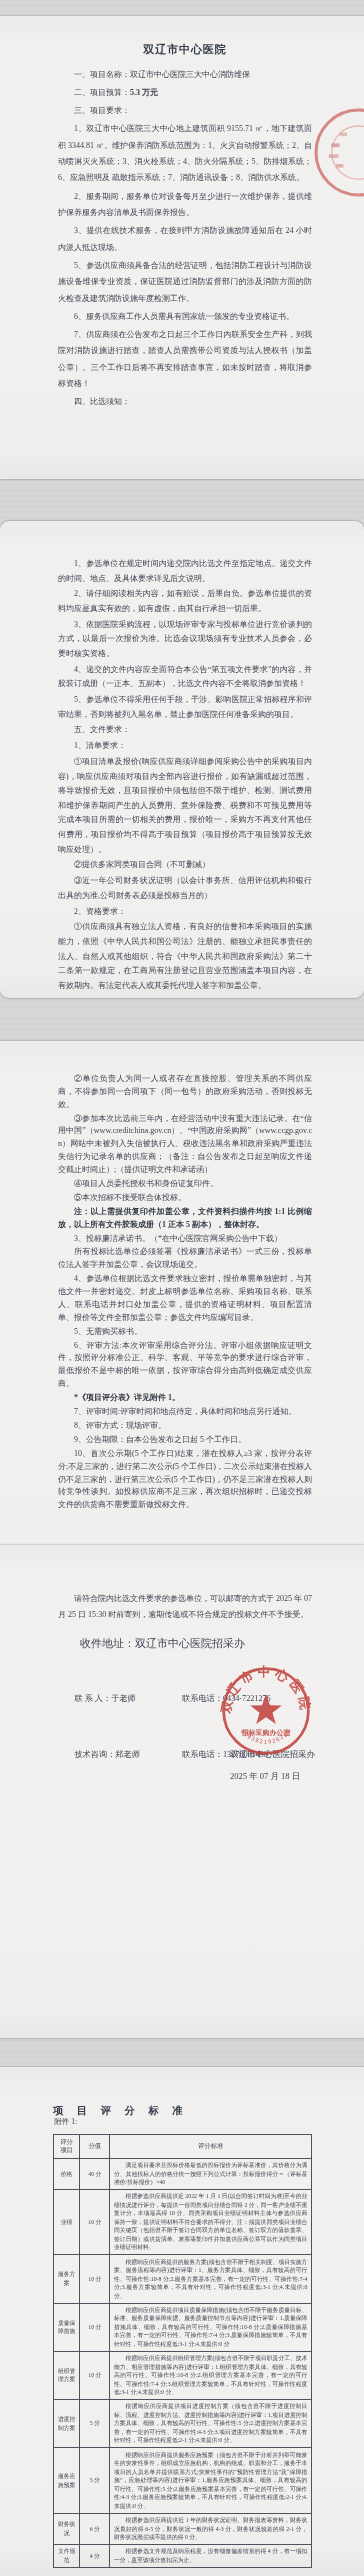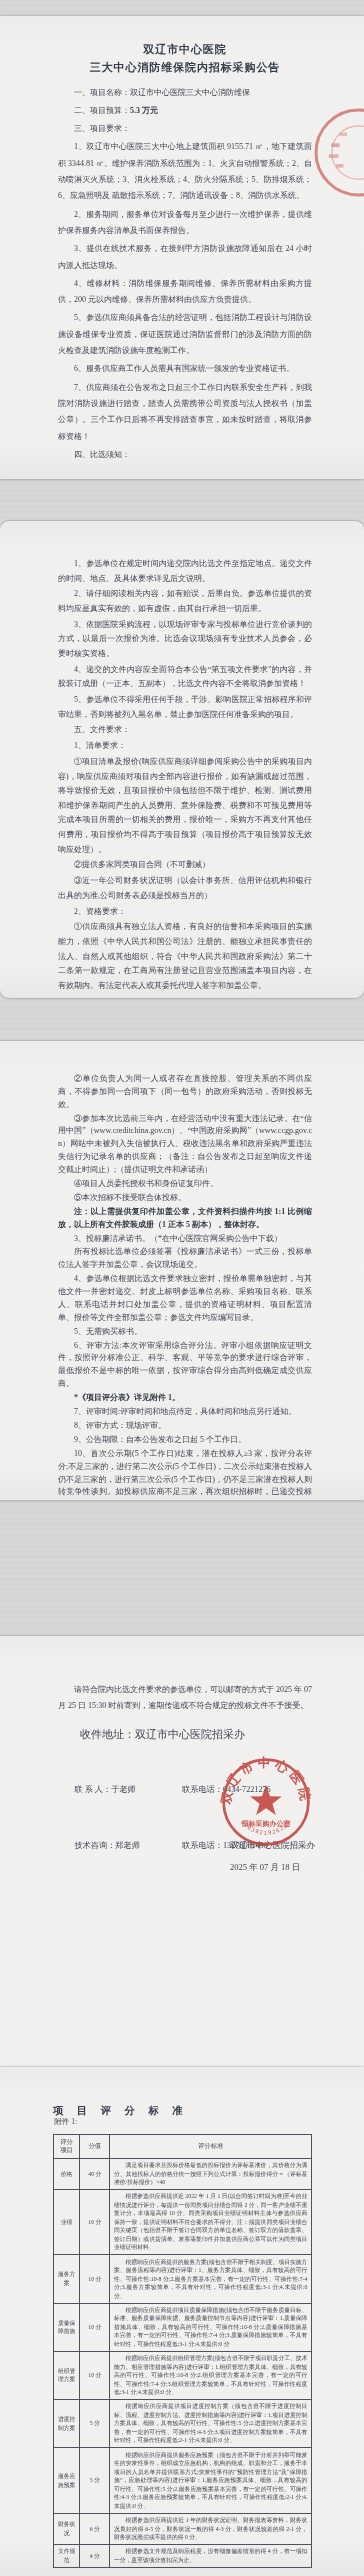--- a/index.html
+++ b/index.html
@@ -12,22 +12,22 @@
     font-family:"Liberation Serif","DejaVu Serif",serif;
   }
   .page{
     position:absolute;left:0;width:364px;box-sizing:border-box;overflow:hidden;
     background:linear-gradient(180deg,#ecebe9 0%,#f1f0ee 6%,#f2f1ef 50%,#f0efed 94%,#eae8e6 100%);
     box-shadow:0 0.6px 1.8px rgba(60,60,60,.25), 0 -0.6px 1.2px rgba(60,60,60,.18);
     color:#3b4251;
   }
   #page1{top:16px;height:463px;padding:24px 52px 0 58px;}
   #page2{top:521px;height:477px;padding:36px 52px 0 58px;border-radius:9px;}
-  #page3{top:1041px;height:459px;padding:32px 52px 0 58px;}
-  #page4{top:1636px;height:493px;padding:46px 52px 0 58px;}
+  #page3{top:1041px;height:554px;padding:32px 52px 0 58px;}
+  #page4{top:1545px;height:493px;padding:46px 52px 0 58px;}
   #page5{top:2067px;height:509px;padding:35px 52px 0 53px;}
 
   .doc-title{
     text-align:center;font-size:11px;font-weight:bold;color:#353d4b;
     line-height:18px;letter-spacing:0.9px;margin:0 0 8.5px 0;
   }
   .p{
     font-size:8px;text-align:justify;text-indent:2em;margin:0 0 1.8px 0;
     word-break:break-all;
   }
@@ -66,29 +66,27 @@
   td.c-crit{text-align:justify;text-indent:2em;word-break:break-all;}
 </style>
 </head>
 <body>
 
 <div class="canvas">
 
   <div class="page" id="page1">
     <div class="doc-title">
       <div>双辽市中心医院</div>
-      <div>三大中心消防维保院内招标采购公告</div>
     </div>
     <p class="p">一、项目名称：双辽市中心医院三大中心消防维保</p>
     <p class="p"><span>二、项目预算：</span><span class="bold">5.3 万元</span></p>
     <p class="p">三、项目要求：</p>
     <p class="p">1、双辽市中心医院三大中心地上建筑面积 9155.71 ㎡，地下建筑面积 3344.81 ㎡。维护保养消防系统范围为：1、火灾自动报警系统；2、自动喷淋灭火系统；3、消火栓系统；4、防火分隔系统；5、防排烟系统；6、应急照明及 疏散指示系统；7、消防通讯设备；8、消防供水系统。</p>
     <p class="p">2、服务期间，服务单位对设备每月至少进行一次维护保养，提供维护保养服务内容清单及书面保养报告。</p>
     <p class="p">3、提供在线技术服务，在接到甲方消防设施故障通知后在 24 小时内派人抵达现场。</p>
-    <p class="p">4、维修材料：消防维保服务期间维修、保养所需材料由采购方提供，200 元以内维修、保养所需材料由供应方负责提供。</p>
     <p class="p">5、参选供应商须具备合法的经营证明，包括消防工程设计与消防设施设备维保专业资质，保证医院通过消防监督部门的涉及消防方面的防火检查及建筑消防设施年度检测工作。</p>
     <p class="p">6、服务供应商工作人员需具有国家统一颁发的专业资格证书。</p>
     <p class="p">7、供应商须在公告发布之日起三个工作日内联系安全生产科，到我院对消防设施进行踏查，踏查人员需携带公司资质与法人授权书（加盖公章）。三个工作日后将不再安排踏查事宜，如未按时踏查，将取消参标资格！</p>
     <p class="p">四、比选须知：</p>
 
     <svg class="edge-seal" viewBox="0 0 150 150">
       <circle cx="75" cy="75" r="70" fill="none" stroke="#c2453f" stroke-width="5"></circle>
       <circle cx="75" cy="75" r="44" fill="none" stroke="#c2453f" stroke-width="2" opacity=".6"></circle>
       <rect x="30" y="60" width="14" height="6" fill="#c2453f" opacity=".7"></rect>
       <rect x="26" y="78" width="16" height="6" fill="#c2453f" opacity=".6"></rect>

